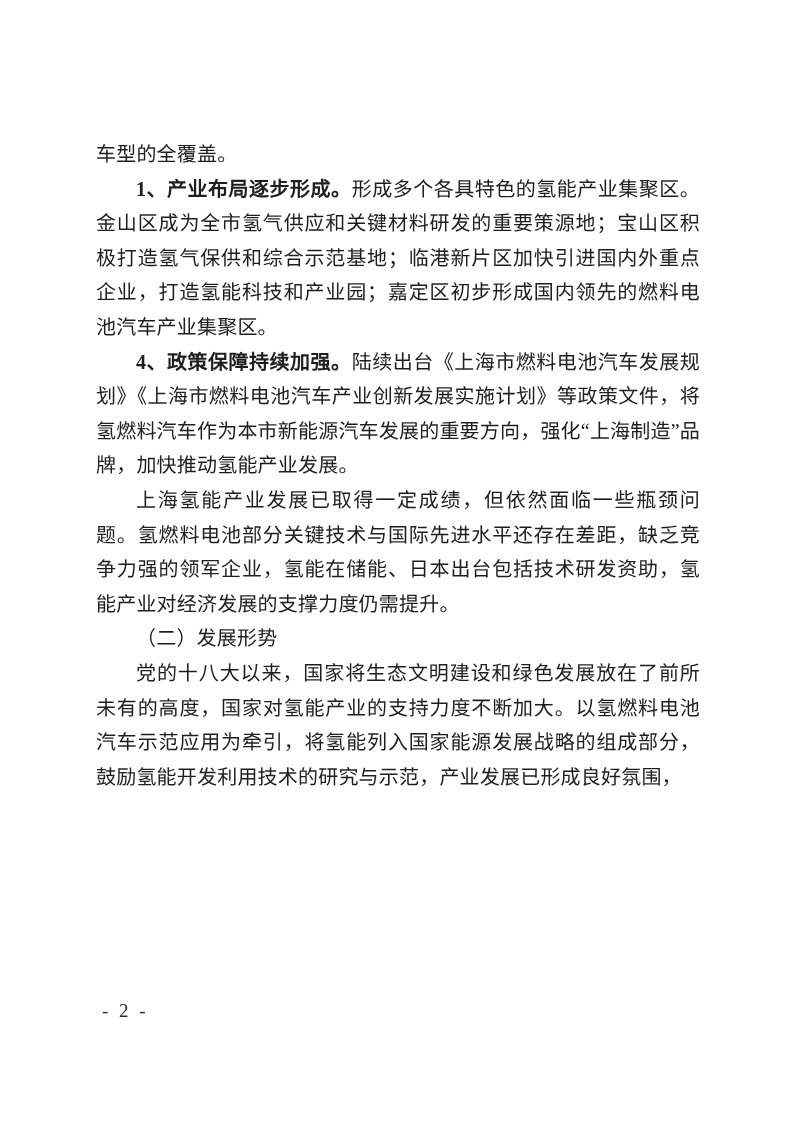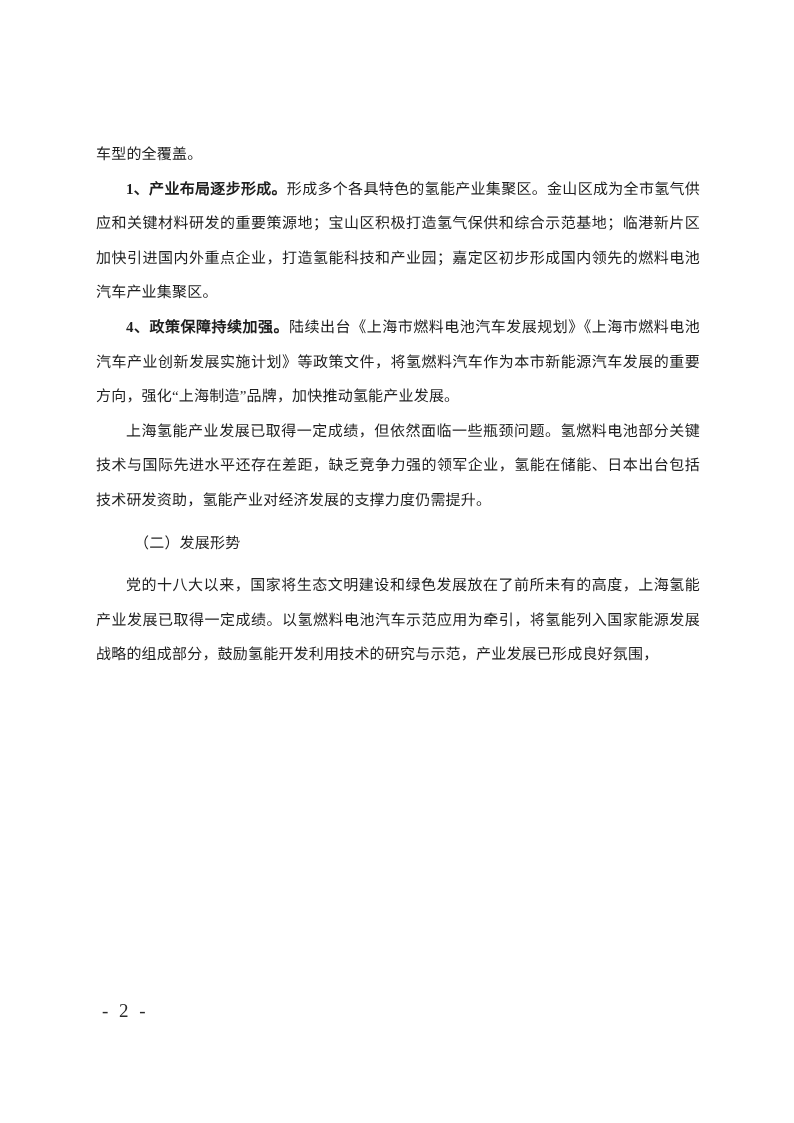--- a/index.html
+++ b/index.html
@@ -14,38 +14,38 @@
     background: #ffffff;
     overflow: hidden;
     font-family: "Liberation Serif", "DejaVu Serif", serif;
     color: #1e1e1e;
   }
   .content {
     position: absolute;
     left: 96px;
     top: 137px;
     width: 604px;
-    font-size: 15px;
+    font-size: 20px;
     line-height: 34.6px;
     text-align: justify;
     letter-spacing: 0.2px;
   }
   .para {
     margin: 0;
     padding: 0;
     text-indent: 2em;
   }
   .para.continuation {
     text-indent: 0;
   }
   .lead {
     font-weight: 700;
   }
   .section-heading {
-    margin: 8px;
+    margin: 0;
     padding: 0;
     text-indent: 2em;
     font-weight: 400;
   }
   .page-footer {
     position: absolute;
     left: 102px;
     top: 1000px;
     font-size: 19px;
     letter-spacing: 3px;
@@ -63,19 +63,19 @@
 
     <p class="para"><span class="lead">1、产业布局逐步形成。</span><span>形成多个各具特色的氢能产业集聚区。金山区成为全市氢气供应和关键材料研发的重要策源地；宝山区积极打造氢气保供和综合示范基地；临港新片区加快引进国内外重点企业，打造氢能科技和产业园；嘉定区初步形成国内领先的燃料电池汽车产业集聚区。</span></p>
 
     <p class="para"><span class="lead">4、政策保障持续加强。</span><span>陆续出台《上海市燃料电池汽车发展规划》《上海市燃料电池汽车产业创新发展实施计划》等政策文件，将氢燃料汽车作为本市新能源汽车发展的重要方向，强化“上海制造”品牌，加快推动氢能产业发展。</span></p>
 
     <p class="para">上海氢能产业发展已取得一定成绩，但依然面临一些瓶颈问题。氢燃料电池部分关键技术与国际先进水平还存在差距，缺乏竞争力强的领军企业，氢能在储能、日本出台包括技术研发资助，氢能产业对经济发展的支撑力度仍需提升。</p>
 
     <p class="section-heading">（二）发展形势</p>
 
 
-    <p class="para">党的十八大以来，国家将生态文明建设和绿色发展放在了前所未有的高度，上海氢能产业发展已取得一定成绩。以氢燃料电池汽车示范应用为牵引，将氢能列入国家能源发展战略的组成部分，鼓励氢能开发利用技术的研究与示范，产业发展已形成良好氛围，</p>
+    <p class="para">党的十八大以来，国家将生态文明建设和绿色发展放在了前所未有的高度，国家对氢能产业的支持力度不断加大。以氢燃料电池汽车示范应用为牵引，将氢能列入国家能源发展战略的组成部分，鼓励氢能开发利用技术的研究与示范，产业发展已形成良好氛围，</p>
 
   </div>
 
   <div class="page-footer">- 2 -</div>
 
 </div>
 
 </body></html>

